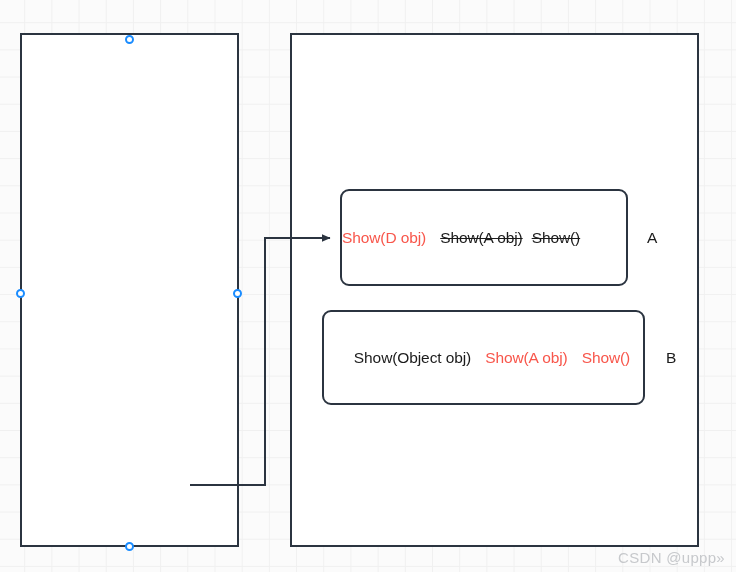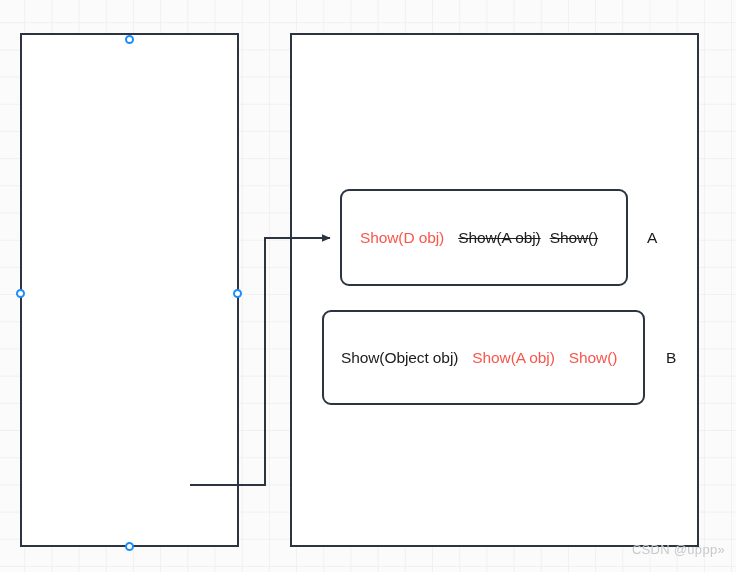--- a/index.html
+++ b/index.html
@@ -48,33 +48,33 @@
     position: absolute;
     background: #ffffff;
     border: 2px solid #2b3440;
     border-radius: 9px;
     box-sizing: border-box;
     display: flex;
     align-items: center;
     z-index: 12;
   }
   #box-a { left: 340px; top: 189px; width: 288px; height: 97px; }
-  #box-b { left: 322px; top: 310px; width: 323px; height: 95px; }
+  #box-b { left: 322px; top: 310px; width: 323px; height: 95px; justify-content: center; }
   #box-a2 {
     left: 82px; top: 458px; width: 108px; height: 57px;
     justify-content: center;
   }
 
   .method-text {
     font-size: 15.5px;
     color: #1b1b1b;
     white-space: nowrap;
     letter-spacing: -0.1px;
   }
-  #box-a .method-text  { padding-left: 18px; }
+  #box-a .method-text  { }
   #box-b .method-text  { padding-left: 17px; }
 
   .sig { display: inline; }
   .sig-red { color: #f8564b; }
   .sig-strike {
     text-decoration: line-through;
     text-decoration-thickness: 1.2px;
     color: #1b1b1b;
   }
   .gap-sm { display: inline-block; width: 9px; }
@@ -101,22 +101,22 @@
     left: 0; top: 0;
     width: 736px; height: 572px;
     z-index: 20;
     pointer-events: none;
   }
 
   
   #watermark {
     position: absolute;
     right: 11px;
-    bottom: 15px;
-    font-size: 13px;
+    bottom: 6px;
+    font-size: 15px;
     color: #c7c9cc;
     letter-spacing: 0.3px;
     z-index: 40;
   }
 </style>
 </head>
 <body>
 
 <div id="canvas">
 

